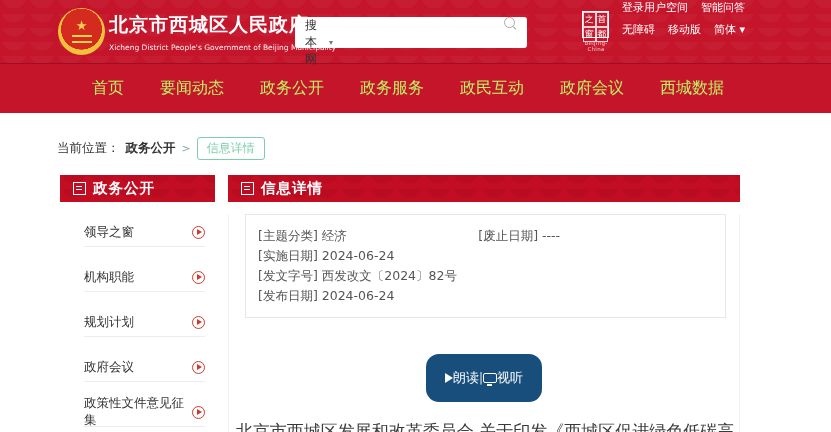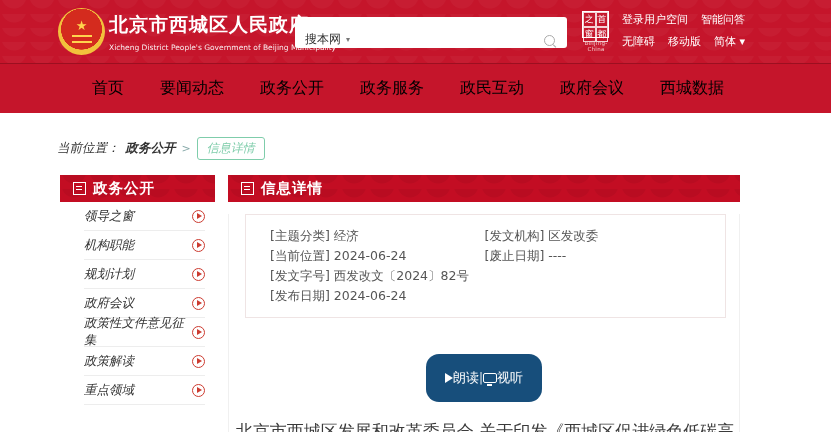--- a/index.html
+++ b/index.html
@@ -13,77 +13,77 @@
   .emblem { position:absolute; left:58px; top:8px; width:47px; height:47px; border-radius:50%;
     background:radial-gradient(circle at 50% 45%, #d42b1e 0 58%, #f2c13c 59% 78%, #e8a826 79% 100%);
     display:flex; align-items:center; justify-content:center; }
   .emblem .star { color:#ffd34d; font-size:13px; line-height:1; margin-top:-12px; }
   .emblem .gate { position:absolute; left:50%; top:58%; transform:translateX(-50%);
     width:20px; height:8px; border-top:2px solid #ffd34d; border-bottom:2px solid #ffd34d; }
   .site-id { position:absolute; left:109px; top:12px; color:#fff; }
   .site-id .cn { font-size:19px; font-weight:bold; letter-spacing:1px; white-space:nowrap; }
   .site-id .en { font-size:7.5px; margin-top:5px; opacity:.92; white-space:nowrap; }
 
-  .searchbox { position:absolute; left:295px; top:17px; width:272px; height:31px; background:#fff;
-    border-radius:3px; display:flex; align-items:flex-end; padding:0 10px; }
+  .searchbox { position:absolute; left:295px; top:17px; width:232px; height:31px; background:#fff;
+    border-radius:3px; display:flex; align-items:flex-start; padding:0 10px; }
   .search-scope { font-size:12px; color:#333; display:flex; align-items:center; gap:5px; cursor:pointer; }
   .search-scope .caret { font-size:8px; color:#777; }
   .search-input { flex:1; border:none; outline:none; height:20px; margin:0 8px; font-size:12px; background:transparent; }
   .magnifier { position:relative; width:13px; height:13px; flex:0 0 auto; }
   .magnifier::before { content:""; position:absolute; left:0; top:0; width:9px; height:9px;
     border:1.4px solid #aaa; border-radius:50%; }
   .magnifier::after { content:""; position:absolute; left:9px; top:9px; width:4px; height:1.4px;
     background:#aaa; transform:rotate(45deg); transform-origin:left center; }
 
   .seal { position:absolute; left:582px; top:11px; width:27px; height:27px; border:1px solid #fff;
     display:grid; grid-template-columns:1fr 1fr; grid-template-rows:1fr 1fr; }
   .seal span { display:flex; align-items:center; justify-content:center; font-size:9px; color:#fff;
     border:0.5px solid rgba(255,255,255,.8); }
   .seal-caption { position:absolute; left:578px; top:40px; width:36px; text-align:center;
     font-size:5.5px; color:#f3c8c8; letter-spacing:.3px; }
 
-  .header-links { position:absolute; left:622px; top:12px; color:#fff; font-size:11px; }
+  .header-links { position:absolute; left:622px; top:0; color:#fff; font-size:11px; }
   .header-links .row { display:flex; gap:13px; margin-bottom:7px; }
   .header-links a { color:#fff; text-decoration:none; cursor:pointer; white-space:nowrap; }
 
   
   .main-nav { width:831px; height:50px; background:#c5152b; border-top:1px solid #9c0f20;
     display:flex; align-items:center; gap:36px; padding-left:92px; }
-  .main-nav .nav-item { color:#000000; font-size:16px; cursor:pointer; white-space:nowrap; }
-
-  
-  .breadcrumb { margin:24px 0 0 57px; font-size:12.5px; color:#333; display:flex; align-items:center; gap:6px;font-style:italic; }
+  .main-nav .nav-item { color:#bef264; font-size:16px; cursor:pointer; white-space:nowrap; }
+
+  
+  .breadcrumb { margin:24px 0 0 57px; font-size:12.5px; color:#333; display:flex; align-items:center; gap:6px; }
   .breadcrumb .section { font-weight:bold; cursor:pointer; }
   .breadcrumb .sep { color:#8aa; font-size:11px; }
   .crumb-tag { border:1px solid #7fcdab; color:#7fcdab; font-size:12px; padding:2px 9px;
     border-radius:3px; background:#fff; }
 
   
   .container { display:flex; align-items:flex-start; margin:15px 0 0 60px; width:680px; gap:13px; }
 
   
   .sidebar { width:155px; flex:0 0 auto; }
   .panel-head { height:27px; background:#c30d23;
     background-image:radial-gradient(circle at 14px -4px, rgba(0,0,0,0.05) 12px, transparent 13px);
     background-size:28px 14px;
     display:flex; align-items:center; gap:7px; padding-left:13px; color:#fff; }
   .panel-head .ttl { font-size:14.5px; font-weight:bold; letter-spacing:1px; }
   .doc-icon { width:13px; height:13px; border:1.5px solid #fff; position:relative; flex:0 0 auto; }
   .doc-icon::before { content:""; position:absolute; left:2px; top:2.5px; width:6px; height:1.5px; background:#fff; box-shadow:0 3px 0 #fff; }
   .side-item { height:29px; display:flex; align-items:center; justify-content:space-between;
-    margin:0 10px 0 24px; border-bottom:1px solid #ededed; font-size:12.5px; color:#333; cursor:pointer;font-style:italic; }
+    margin:16px 10px 0 24px; border-bottom:1px solid #ededed; font-size:12.5px; color:#333; cursor:pointer; }
   .arrow-badge { width:13px; height:13px; border:1px solid #cc3b30; border-radius:50%;
     display:flex; align-items:center; justify-content:center; flex:0 0 auto; }
   .arrow-badge::after { content:""; width:0; height:0; border-left:5px solid #cc3b30;
     border-top:3px solid transparent; border-bottom:3px solid transparent; margin-left:1px; }
 
   
   .main-panel { width:512px; flex:0 0 auto; }
   .panel-body { border:1px solid #f0f0f0; border-top:none; min-height:236px; padding-bottom:20px; }
-  .meta-box { margin:12px 13px 0 16px; border:1px solid #efe4e4; padding:11px 8px 11px 24px;
+  .meta-box { margin:12px 13px 0 16px; border:1px solid #efe4e4; padding:11px 8px 11px 12px;
     display:grid; grid-template-columns:48% 52%; font-size:12.5px; color:#555; }
   .meta-col .meta-row { line-height:20px; white-space:nowrap; }
   .meta-label { margin-right:4px; }
 
   .btn-wrap { text-align:center; margin-top:36px; }
   .media-btn { display:inline-flex; align-items:center; background:#174e7b; color:#fff;
     border:none; border-radius:13px; padding:15px 19px; font-size:13px; cursor:pointer;
     font-family:"DejaVu Sans","Liberation Sans",sans-serif; }
   .play-icon { width:0; height:0; border-left:8px solid #fff; border-top:5px solid transparent;
     border-bottom:5px solid transparent; }
@@ -198,33 +198,30 @@
       <span class="ttl">信息详情</span>
     </div>
     <div class="panel-body">
 
       <div class="meta-box">
         <div class="meta-col">
           <div class="meta-row">
             <span class="meta-label">[主题分类]</span><span>经济</span>
           </div>
           <div class="meta-row">
-            <span class="meta-label">[当前位置]</span><span>2024-06-24</span>
+            <span class="meta-label">[实施日期]</span><span>2024-06-24</span>
           </div>
           <div class="meta-row">
             <span class="meta-label">[发文字号]</span><span>西发改文〔2024〕82号</span>
           </div>
           <div class="meta-row">
             <span class="meta-label">[发布日期]</span><span>2024-06-24</span>
           </div>
         </div>
         <div class="meta-col">
-          <div class="meta-row">
-            <span class="meta-label">[发文机构]</span><span>区发改委</span>
-          </div>
           <div class="meta-row">
             <span class="meta-label">[废止日期]</span><span>----</span>
           </div>
         </div>
       </div>
 
       <div class="btn-wrap">
         <button class="media-btn">
           <span class="play-icon"></span>
           <span>朗读</span>

